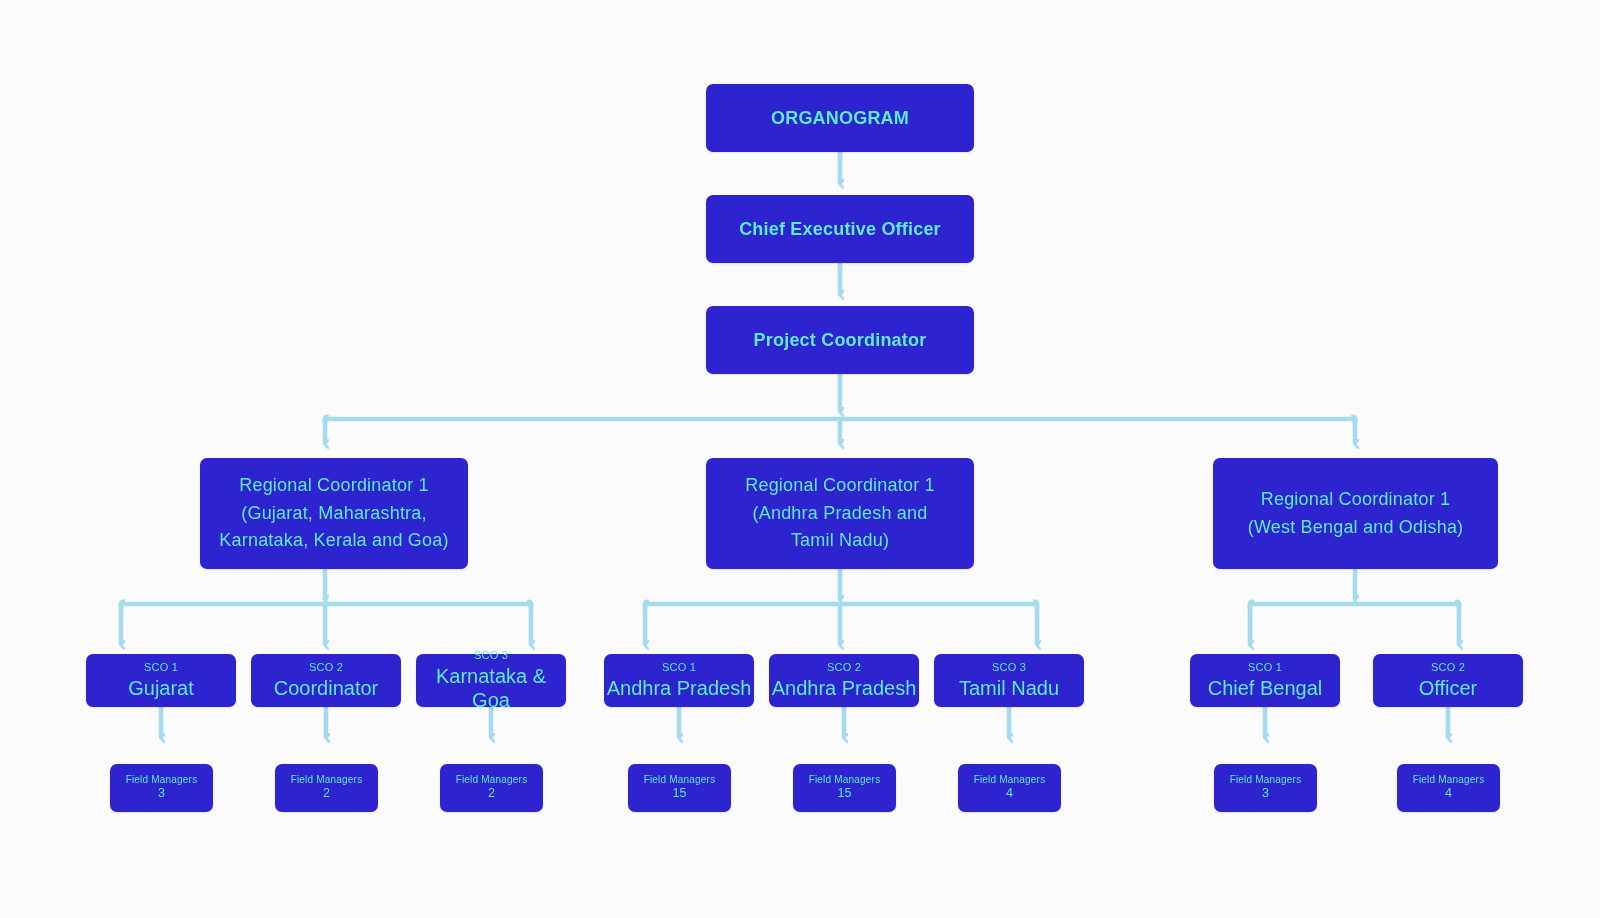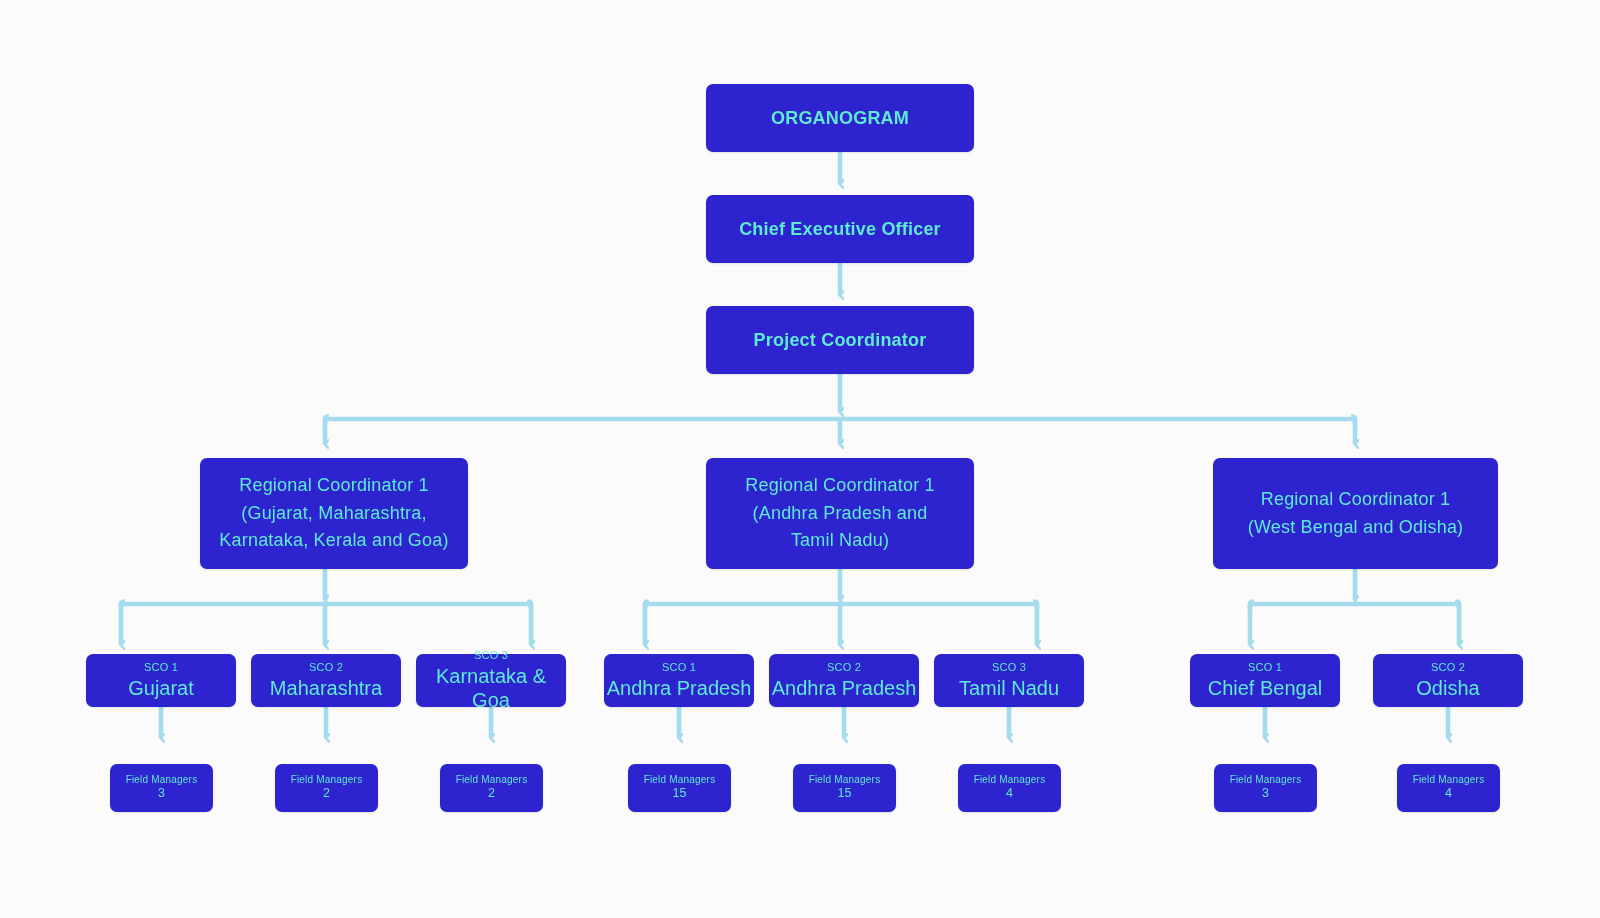--- a/index.html
+++ b/index.html
@@ -178,21 +178,21 @@
 (West Bengal and Odisha)</span>
   </div>
 
   <div class="node tier-sco" style="left:86px; top:654px; width:150px; height:53px;">
     <span class="node-title">SCO 1</span>
     <span class="node-sub">Gujarat</span>
   </div>
 
   <div class="node tier-sco" style="left:251px; top:654px; width:150px; height:53px;">
     <span class="node-title">SCO 2</span>
-    <span class="node-sub">Maharashtra</span>
+    <span class="node-sub">Coordinator</span>
   </div>
 
   <div class="node tier-sco" style="left:416px; top:654px; width:150px; height:53px;">
     <span class="node-title">SCO 3</span>
     <span class="node-sub">Karnataka &amp; Goa</span>
   </div>
 
   <div class="node tier-sco" style="left:604px; top:654px; width:150px; height:53px;">
     <span class="node-title">SCO 1</span>
     <span class="node-sub">Andhra Pradesh</span>
@@ -208,21 +208,21 @@
     <span class="node-sub">Tamil Nadu</span>
   </div>
 
   <div class="node tier-sco" style="left:1190px; top:654px; width:150px; height:53px;">
     <span class="node-title">SCO 1</span>
     <span class="node-sub">Chief Bengal</span>
   </div>
 
   <div class="node tier-sco" style="left:1373px; top:654px; width:150px; height:53px;">
     <span class="node-title">SCO 2</span>
-    <span class="node-sub">Odisha</span>
+    <span class="node-sub">Officer</span>
   </div>
 
   <div class="node tier-fm" style="left:110px; top:764px; width:103px; height:48px;">
     <span class="node-title">Field Managers</span>
     <span class="node-sub">3</span>
   </div>
 
   <div class="node tier-fm" style="left:275px; top:764px; width:103px; height:48px;">
     <span class="node-title">Field Managers</span>
     <span class="node-sub">2</span>

